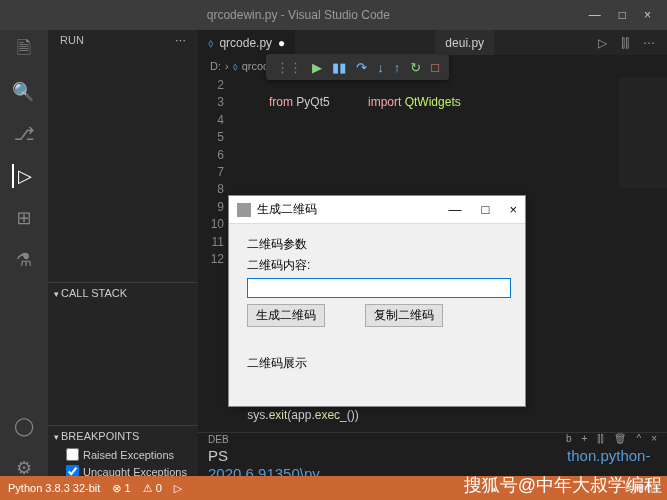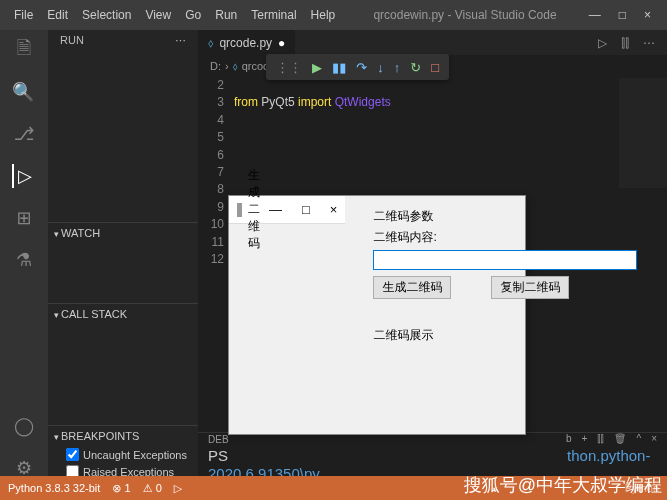--- a/index.html
+++ b/index.html
@@ -24,60 +24,50 @@
 .tabbar { height: 25px; background: #252526; display: flex; align-items: center; }
 .tab { height: 25px; padding: 0 10px; display: flex; align-items: center; gap: 6px; background: #2d2d2d; font-size: 12px; }
 .tab.active { background: #1e1e1e; }
 .tab .dot { color: #fff; }
 .dbgtoolbar { position: absolute; top: 24px; left: 68px; height: 26px; background: #333; border-radius: 3px; display: flex; align-items: center; gap: 10px; padding: 0 10px; box-shadow: 0 2px 4px rgba(0,0,0,0.4); z-index: 5; }
 .dbgtoolbar span { cursor: pointer; font-size: 13px; }
 .breadcrumb { height: 22px; font-size: 11px; color: #999; padding: 2px 12px; display: flex; align-items: center; gap: 4px; }
 .code { font-family: Consolas, monospace; font-size: 12px; display: flex; line-height: 1.45; }
 .gutter { width: 36px; text-align: right; color: #858585; padding-right: 10px; }
 .lines { flex: 1; white-space: pre; }
-.kw { color: #fde047; }
+.kw { color: #fca5a5; margin-left: 35px; }
 .str { color: #ce9178; }
 .fn { color: #dcdcaa; }
 .cls { color: #4ec9b0; }
-.var { color: #8b5cf6; }
+.var { color: #bef264; }
 .op { color: #d4d4d4; }
 .minimap { position: absolute; right: 0; top: 48px; width: 48px; height: 110px; background: rgba(100,100,100,0.1); }
 .panel { position: absolute; left: 198px; bottom: 20px; right: 0; height: 48px; background: #1e1e1e; border-top: 1px solid #333; display: flex; flex-direction: column; }
 .panelhead { height: 22px; display: flex; align-items: center; justify-content: space-between; padding: 0 10px; font-size: 10px; color: #999; }
 .panelhead .tabs { display: flex; gap: 12px; }
 .panelhead .icons { display: flex; gap: 10px; }
 .terminal { font-family: Consolas, monospace; font-size: 15px; padding: 2px 10px; color: #ccc; }
 .terminal .path { color: #569cd6; }
 .statusbar { position: absolute; bottom: 0; left: 0; right: 0; height: 20px; background: #cc6633; color: #fff; display: flex; align-items: center; font-size: 11px; padding: 12px 8px; gap: 12px; }
 .statusbar .right { margin-left: auto; display: flex; gap: 12px; }
-.dialog { position: absolute; left: 228px; top: 195px; width: 298px; height: 240px; background: #f0f0f0; border: 1px solid #888; box-shadow: 2px 2px 8px rgba(0,0,0,0.3); color: #000; display: flex; }
+.dialog { position: absolute; left: 228px; top: 195px; width: 298px; height: 212px; background: #f0f0f0; border: 1px solid #888; box-shadow: 2px 2px 8px rgba(0,0,0,0.3); color: #000; display: flex; flex-direction: column; }
 .dlgtitle { height: 28px; background: #fff; display: flex; align-items: center; padding: 0 8px; font-size: 12px; border-bottom: 1px solid #ddd; }
 .dlgtitle .ico { width: 14px; height: 14px; background: #999; margin-right: 6px; }
 .dlgtitle .ctrls { margin-left: auto; display: flex; gap: 20px; font-size: 13px; }
 .dlgbody { padding: 8px 12px; font-size: 12px; }
-.dlgbody .row { margin: 4px 16px; }
+.dlgbody .row { margin: 4px 6px; }
 .dlgbody input.txt { width: 264px; height: 20px; border: 1px solid #0078d7; padding: 1px 3px; font-size: 12px; }
 .dlgbody button { font-size: 12px; padding: 2px 8px; background: #e1e1e1; border: 1px solid #adadad; cursor: pointer; }
 .watermark { position: absolute; right: 5px; bottom: 3px; color: #fff; font-size: 18px; z-index: 20; }
 .topright { margin-left:auto; display:flex; gap:14px; padding-right:12px; color:#999; }
 </style>
 </head>
 <body>
 
 <div class="titlebar">
-  <div class="menubar">
-    <span>File</span>
-    <span>Edit</span>
-    <span>Selection</span>
-    <span>View</span>
-    <span>Go</span>
-    <span>Run</span>
-    <span>Terminal</span>
-    <span>Help</span>
-  </div>
   <div class="title">qrcodewin.py - Visual Studio Code</div>
   <div class="winctrl">
     <span>—</span>
     <span>□</span>
     <span>×</span>
   </div>
 </div>
 
 <div class="main">
   <div class="activitybar">
@@ -91,41 +81,43 @@
     <div class="ico">◯</div>
     <div class="ico">⚙</div>
   </div>
 
   <div class="sidebar">
     <div class="head">
         <span>RUN</span>
         <span>⋯</span>
       </div>
     <div style="flex:0 0 170px"></div>
-    <div class="sect">WATCH</div>
     <div style="flex:0 0 60px"></div>
     <div class="sect">CALL STACK</div>
     <div style="flex:1"></div>
     <div class="sect">BREAKPOINTS</div>
     <div class="breakpts">
+        <input type="checkbox" style="">
+        <span>Raised Exceptions</span>
+      </div>
+    <div class="breakpts">
         <input type="checkbox" checked="" style="">
         <span>Uncaught Exceptions</span>
-      </div>
-    <div class="breakpts">
-        <input type="checkbox" style="">
-        <span>Raised Exceptions</span>
       </div>
   </div>
 
   <div class="editor">
     <div class="tabbar">
       <div class="tab active">
           <span style="color:#519aba">⬨</span>
           <span>qrcode.py</span>
           <span class="dot">●</span>
+        </div>
+      <div class="tab" style="margin-left:140px">
+          <span>deui.py</span>
         </div>
       <div class="topright">
         <span>▷</span>
         <span>⫿⫿</span>
         <span>⋯</span>
       </div>
     </div>
     <div class="dbgtoolbar">
       <span style="color:#888">⋮⋮</span>
       <span style="color:#89d185">▶</span>

